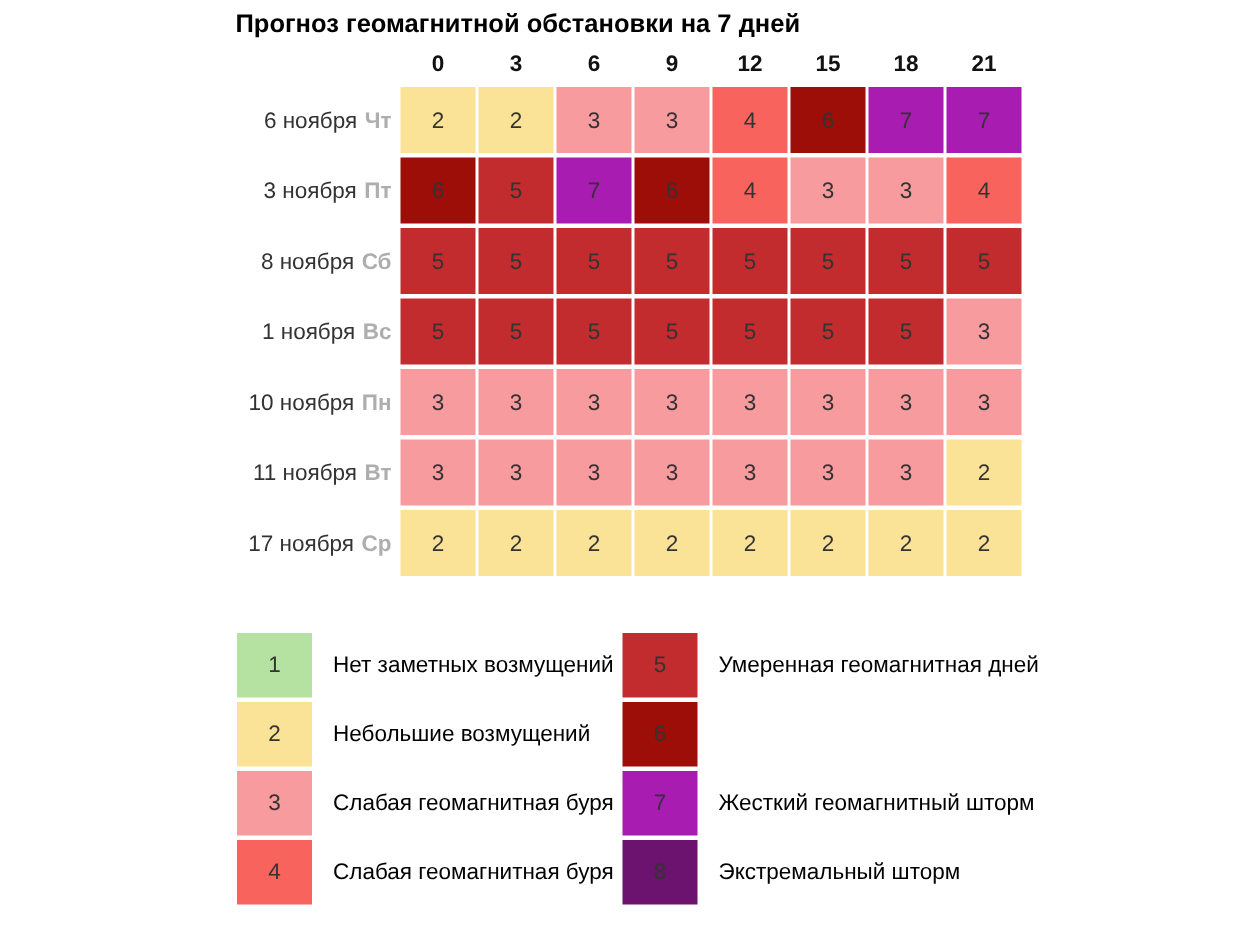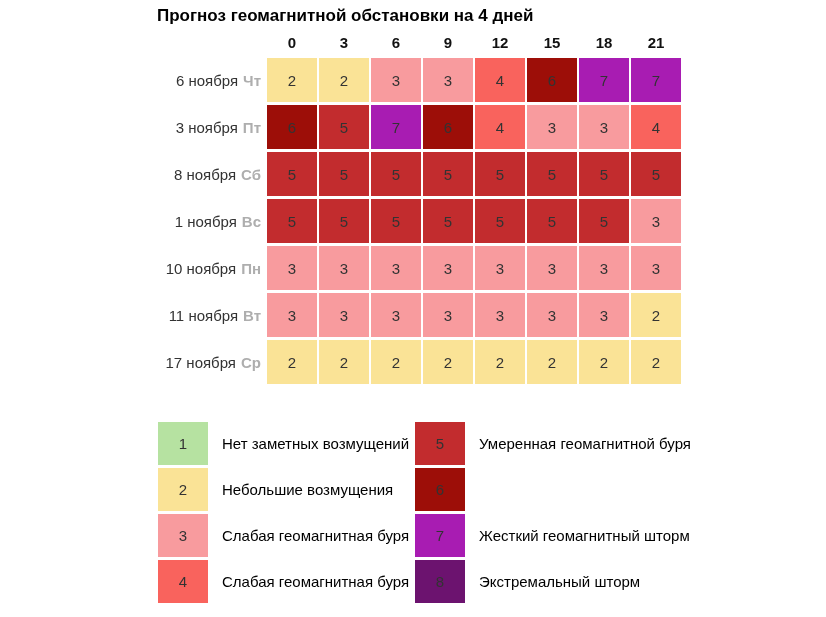--- a/index.html
+++ b/index.html
@@ -50,21 +50,21 @@
     width:50px; height:43px; flex:none;
     display:flex; align-items:center; justify-content:center;
     font-size:15px; color:#333;
   }
   .legend-label { margin-left:14px; font-size:15px; color:#000; white-space:nowrap; }
 </style>
 </head>
 <body>
 
 <div>
-  <h1 class="title">Прогноз геомагнитной обстановки на 4 дней</h1>
+  <h1 class="title">Прогноз геомагнитной обстановки на 7 дней</h1>
   <div class="hours" id="hours">
       <span>0</span>
       <span>3</span>
       <span>6</span>
       <span>9</span>
       <span>12</span>
       <span>15</span>
       <span>18</span>
       <span>21</span>
     </div>
@@ -186,41 +186,41 @@
       <div class="legend-item">
         <div class="swatch" style="background: rgb(182, 226, 161);">
           <span>1</span>
         </div>
         <span class="legend-label">Нет заметных возмущений</span>
       </div>
       <div class="legend-item">
         <div class="swatch" style="background: rgb(250, 227, 150);">
           <span>2</span>
         </div>
-        <span class="legend-label">Небольшие возмущения</span>
+        <span class="legend-label">Небольшие возмущений</span>
       </div>
       <div class="legend-item">
         <div class="swatch" style="background: rgb(248, 155, 158);">
           <span>3</span>
         </div>
         <span class="legend-label">Слабая геомагнитная буря</span>
       </div>
       <div class="legend-item">
         <div class="swatch" style="background: rgb(249, 99, 93);">
           <span>4</span>
         </div>
         <span class="legend-label">Слабая геомагнитная буря</span>
       </div>
     </div>
   <div class="legend-col" id="legend-right">
       <div class="legend-item">
         <div class="swatch" style="background: rgb(194, 44, 46);">
           <span>5</span>
         </div>
-        <span class="legend-label">Умеренная геомагнитной буря</span>
+        <span class="legend-label">Умеренная геомагнитная дней</span>
       </div>
       <div class="legend-item">
         <div class="swatch" style="background: rgb(157, 14, 8);">
           <span>6</span>
         </div>
       </div>
       <div class="legend-item">
         <div class="swatch" style="background: rgb(168, 28, 178);">
           <span>7</span>
         </div>

